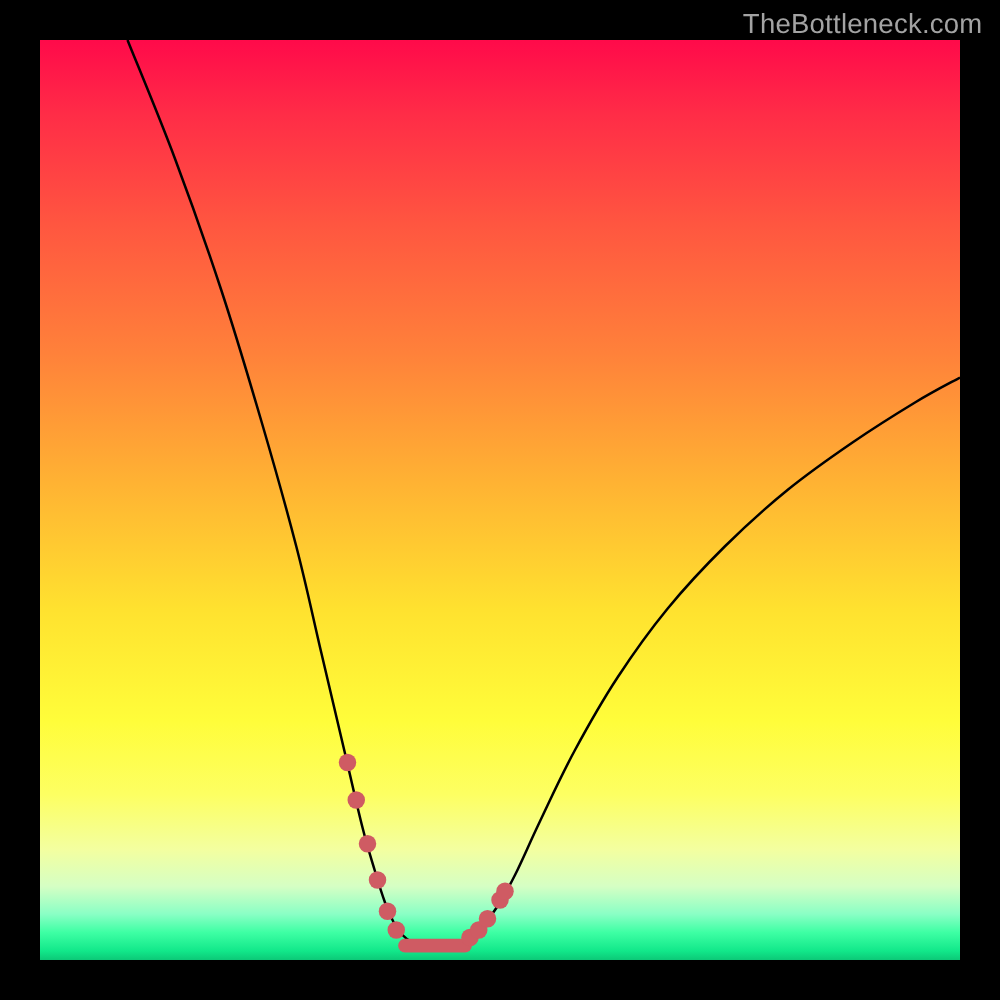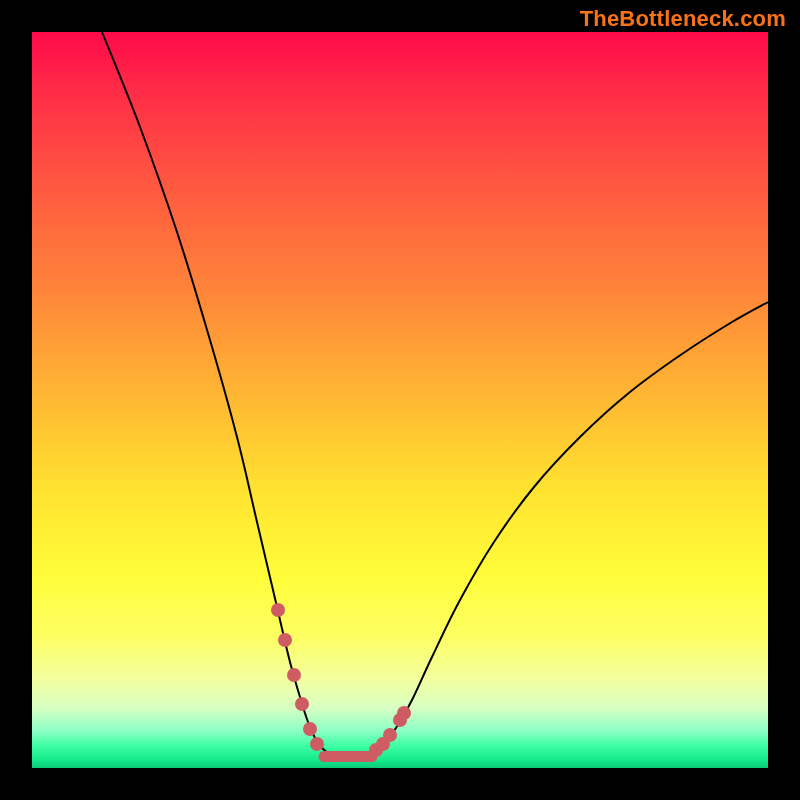--- a/index.html
+++ b/index.html
@@ -45,23 +45,23 @@
       #8affc5 95%,
       #3effa4 97%,
       #12e88a 99%,
       #0cc877 100%
     );
   }
   .watermark {
     position: absolute;
     top: 6px;
     right: 14px;
-    color: #f97316;
+    color: #a3a3a3;
     font-size: 22px;
-    font-weight: 700;
+    font-weight: 400;
     letter-spacing: 0.2px;
     user-select: none;
   }
   svg.curve {
     position: absolute;
     inset: 0;
     width: 736px;
     height: 736px;
   }
   .black-line {

